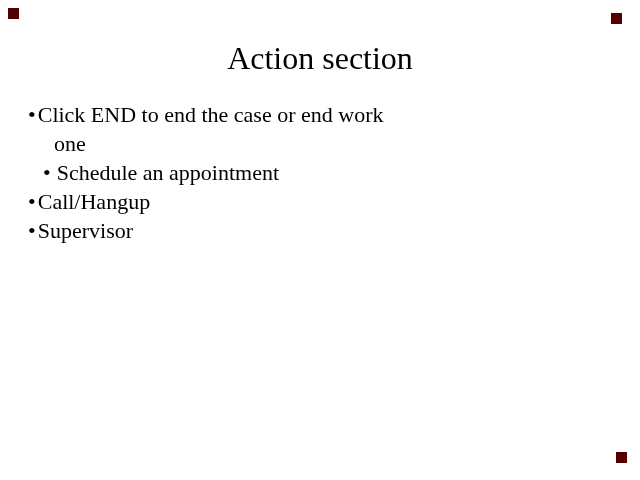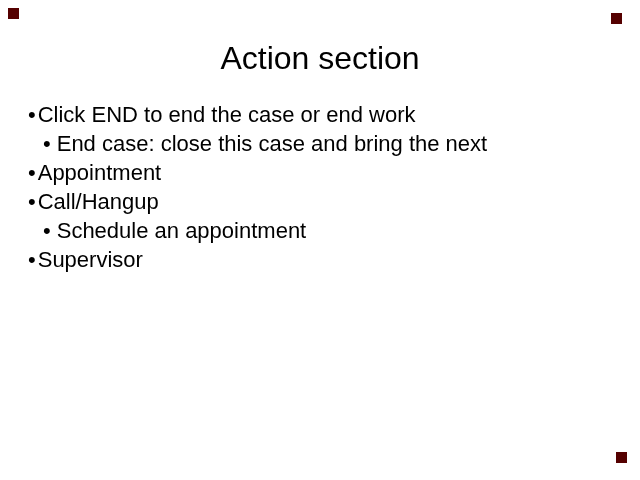--- a/index.html
+++ b/index.html
@@ -2,21 +2,21 @@
 <html><head>
 <meta charset="utf-8">
 <style>
   html, body { margin: 0; padding: 0; }
   .slide {
     position: relative;
     width: 640px;
     height: 480px;
     background: #ffffff;
     color: #000000;
-    font-family: Liberation Sans, sans-serif;
+    font-family: Liberation Serif, serif;
     overflow: hidden;
   }
   .title {
     position: absolute;
     top: 40px;
     left: 0;
     width: 640px;
     text-align: center;
     font-size: 32px;
     line-height: 36px;
@@ -55,29 +55,28 @@
   <div class="corner-marker cm-tl" style="background: rgb(85, 0, 0);"></div>
   <div class="corner-marker cm-tr" style="background: rgb(85, 0, 0);"></div>
   <div class="corner-marker cm-br" style="background: rgb(85, 0, 0);"></div>
 
   <div class="title">Action section</div>
 
   <div class="body-text">
 
     <div class="line lvl1"><span class="bullet">•</span><span class="txt">Click END to end the case or end work</span></div>
 
-    <div class="line lvl2"><span class="bullet">•</span><span class="txt">End case: close this case and bring the next</span></div>
+
+    <div class="line cont2"><span class="txt">one</span></div>
 
 
 
 
-    <div class="line lvl1"><span class="bullet">•</span><span class="txt">Appointment</span></div>
+    <div class="line lvl2"><span class="bullet">•</span><span class="txt">Schedule an appointment</span></div>
 
     <div class="line lvl1"><span class="bullet">•</span><span class="txt">Call/Hangup</span></div>
-
-    <div class="line lvl2"><span class="bullet">•</span><span class="txt">Schedule an appointment</span></div>
 
     <div class="line lvl1"><span class="bullet">•</span><span class="txt">Supervisor</span></div>
 
 
 
   </div>
 </div>
 
 </body></html>

